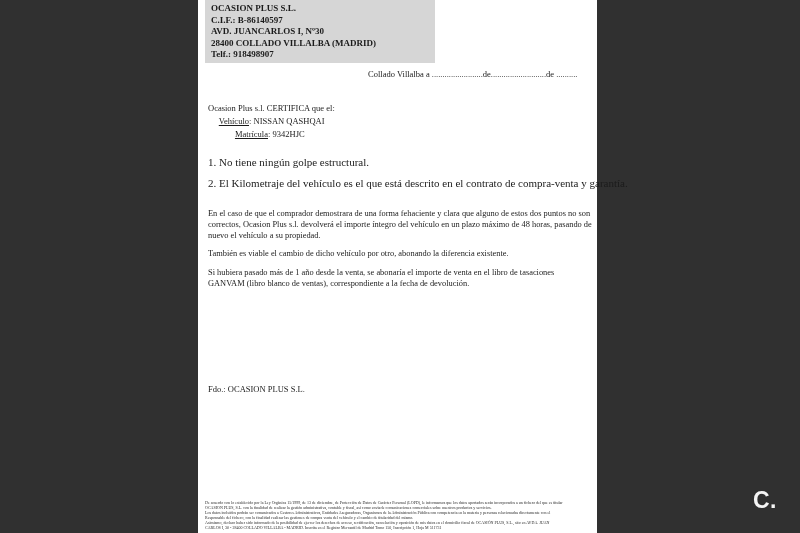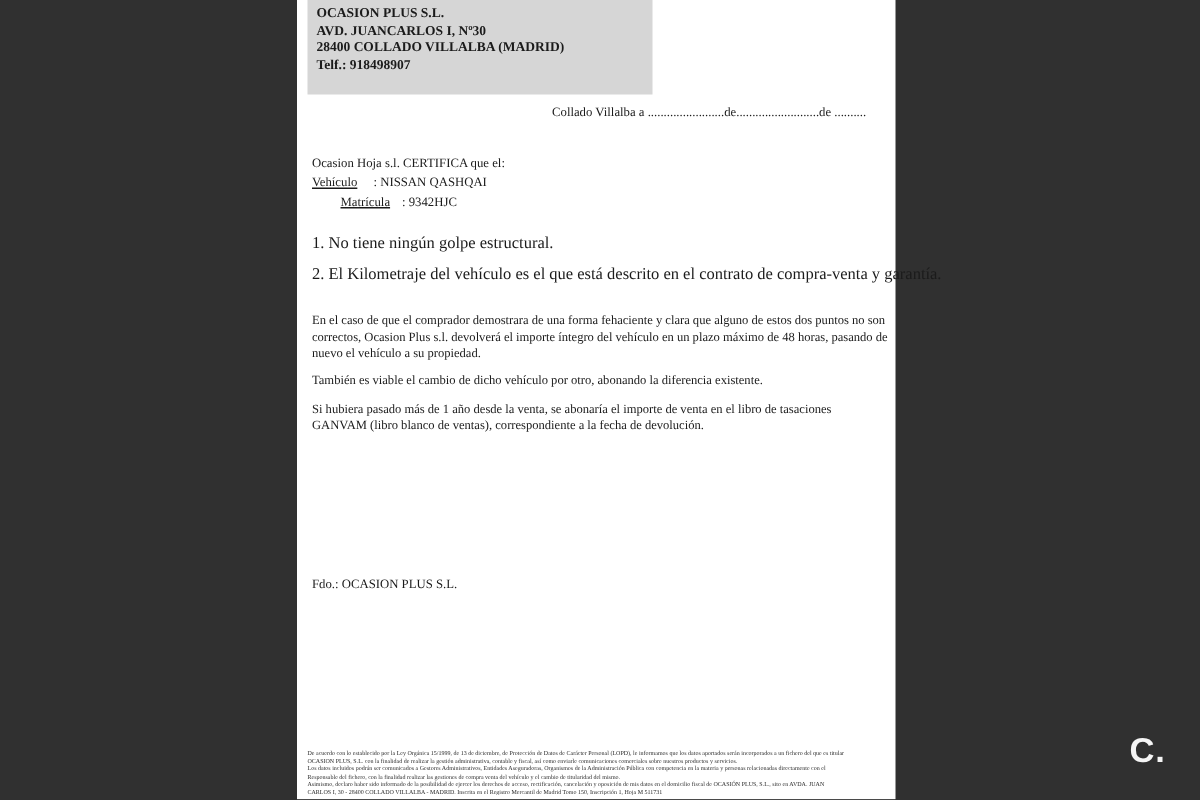--- a/index.html
+++ b/index.html
@@ -14,21 +14,21 @@
   }
   .header-block {
     position:absolute; left:7px; top:0; width:230px; height:63px;
     background:var(--header-block,#d6d6d6);
     padding:3px 0 0 6px; box-sizing:border-box;
   }
   .hline { font-weight:bold; font-size:9px; line-height:11.6px; white-space:nowrap; }
   .date-line { position:absolute; left:170px; top:69px; font-size:8.5px; white-space:nowrap; }
   .certifies { position:absolute; left:10px; top:103px; font-size:8.5px; white-space:nowrap; }
   .kv { position:absolute; left:10px; font-size:8.5px; white-space:nowrap; }
-  .kv .label { display:inline-block; width:41px; text-decoration:underline; }
+  .kv .label { display:inline-block; width:41px; text-decoration:underline;text-align:right; }
   .vehicle-line { top:116px; }
   .plate-line { top:129px;margin-left:19px; }
   .point { position:absolute; left:10px; font-size:11px; white-space:nowrap; }
   .point-1 { top:156px; }
   .point-2 { top:177px; }
   .para { position:absolute; left:10px; width:384px; font-size:8.4px; line-height:10.9px; }
   .para-refund { top:209px; }
   .para-exchange { top:249px; }
   .para-ganvam { top:268px; }
   .signature { position:absolute; left:10px; top:384px; font-size:8.5px; white-space:nowrap;text-align:center; }
@@ -47,28 +47,29 @@
 </style>
 </head>
 <body>
 
 <div class="stage">
 
   <div class="page">
 
     <div class="header-block">
       <div class="hline">OCASION PLUS S.L.</div>
+      <div class="hline">C.I.F.: B-86140597</div>
       <div class="hline">AVD. JUANCARLOS I, Nº30</div>
       <div class="hline">28400 COLLADO VILLALBA (MADRID)</div>
       <div class="hline">Telf.: 918498907</div>
     </div>
 
     <div class="date-line">Collado Villalba a ........................de..........................de ..........</div>
 
-    <div class="certifies">Ocasion Hoja s.l. CERTIFICA que el:</div>
+    <div class="certifies">Ocasion Plus s.l. CERTIFICA que el:</div>
 
     <div class="kv vehicle-line">
       <span class="label">Vehículo</span><span>: NISSAN QASHQAI</span>
     </div>
 
     <div class="kv plate-line">
       <span class="label">Matrícula</span><span>: 9342HJC</span>
     </div>
 
     <div class="point point-1">1. No tiene ningún golpe estructural.</div>

